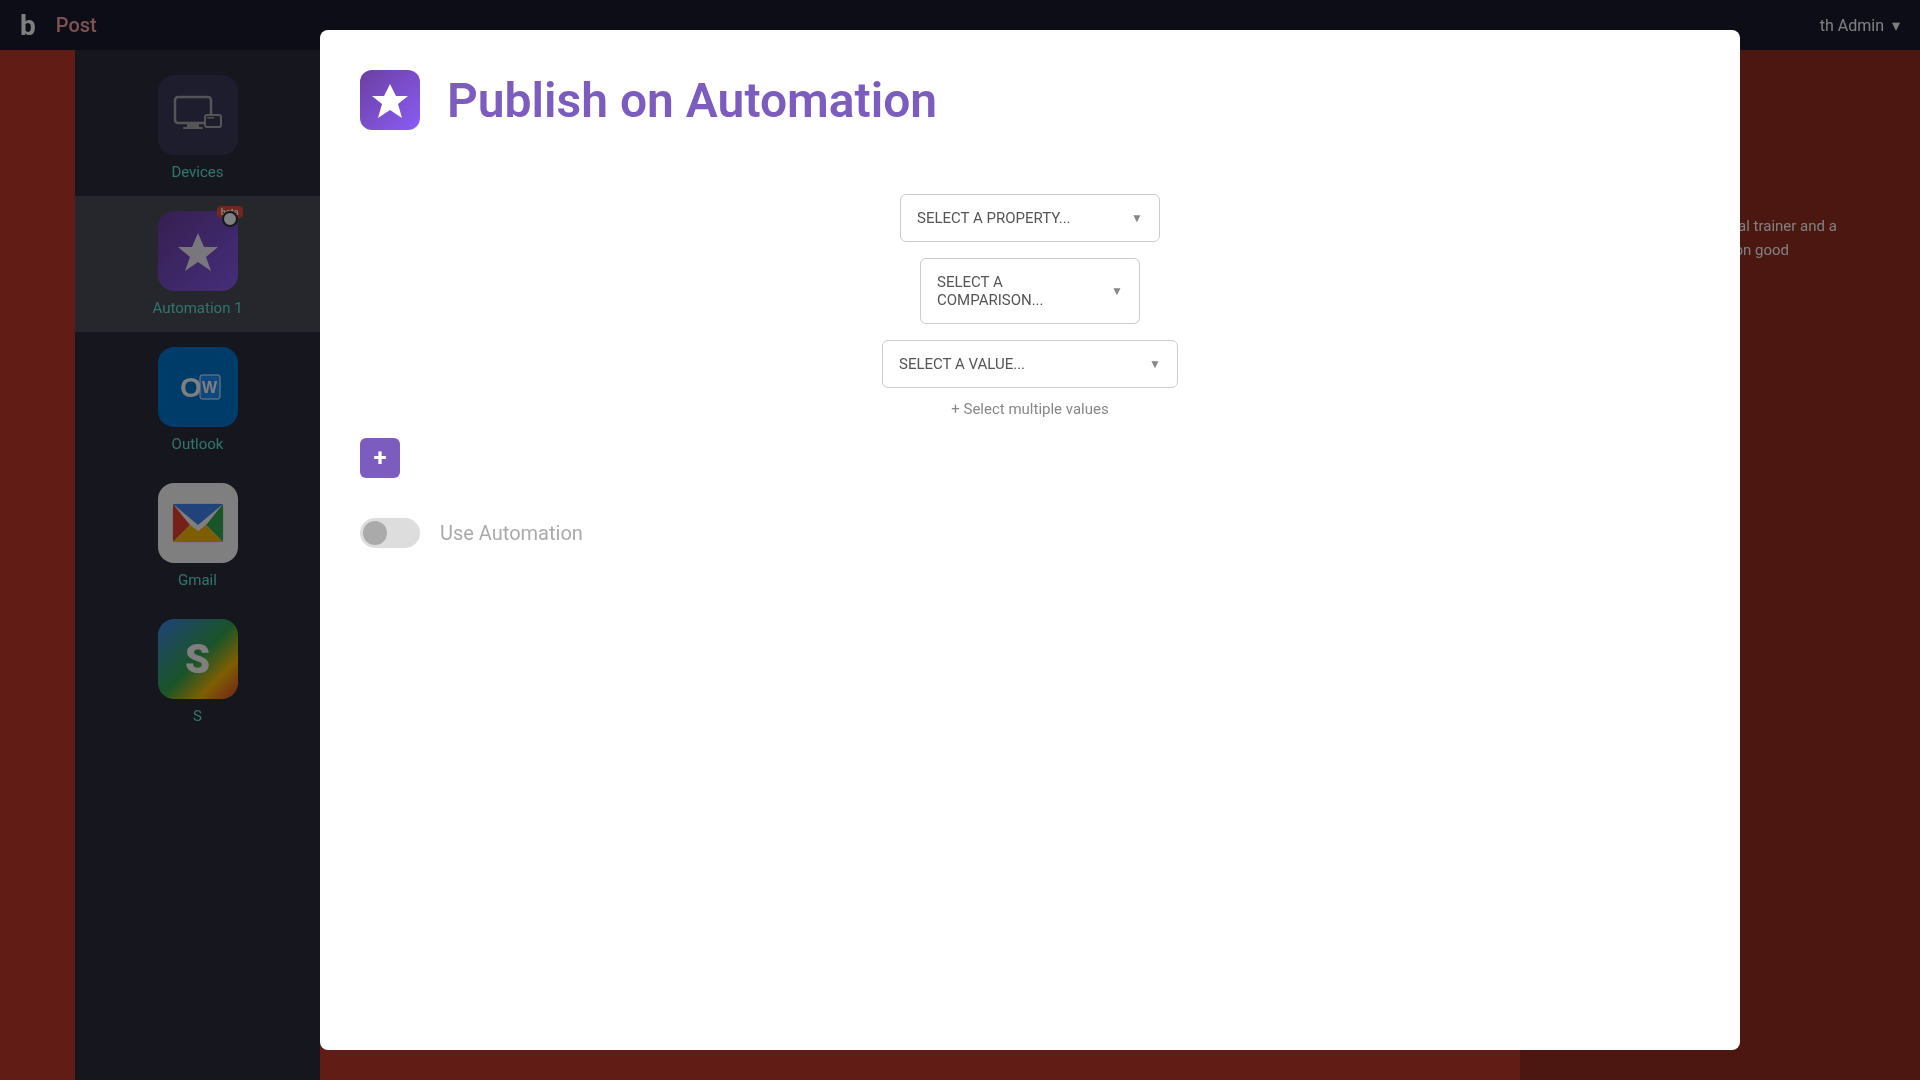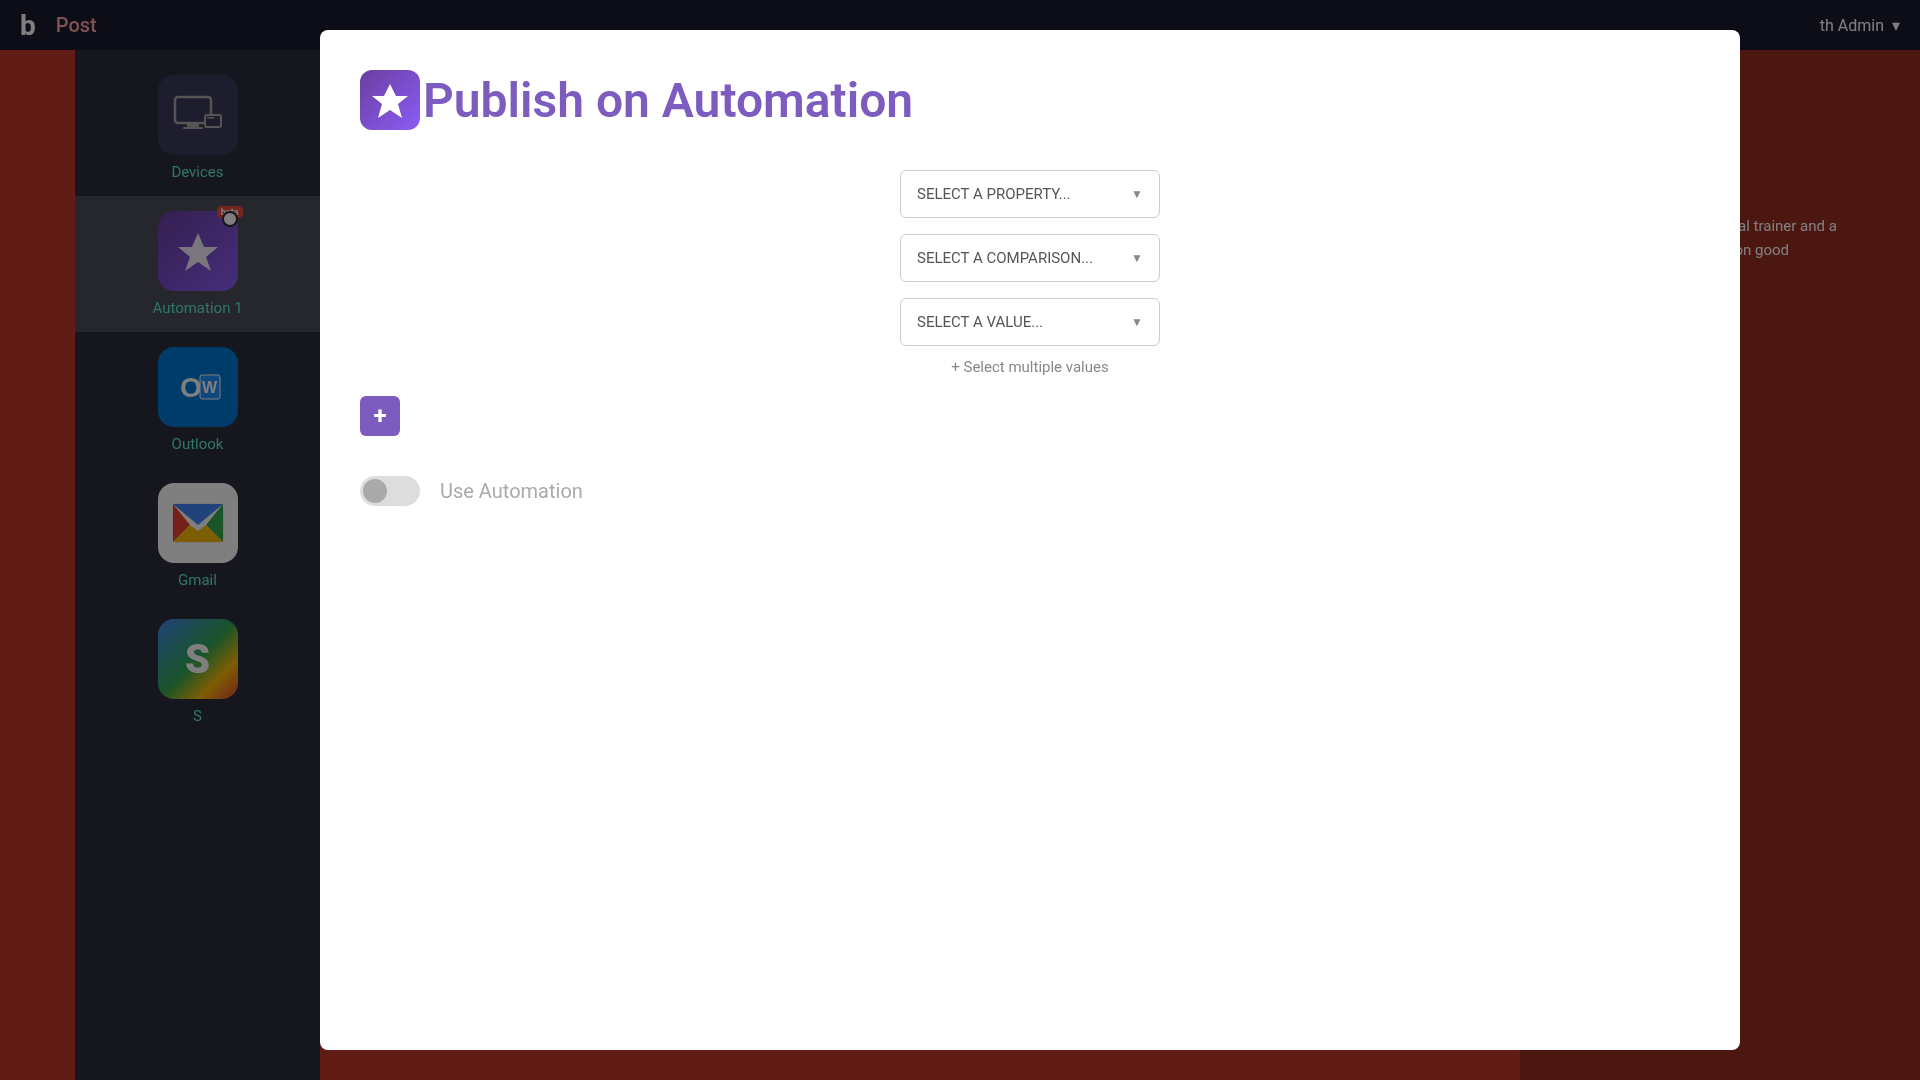--- a/index.html
+++ b/index.html
@@ -172,22 +172,22 @@
       z-index: 20;
       display: flex;
       flex-direction: column;
       padding: 40px;
       overflow: hidden;
     }
 
     .modal-header {
       display: flex;
       align-items: center;
-      gap: 3px;
-      margin-bottom: 40px;
+      gap: 27px;
+      margin-bottom: 64px;
     }
 
     .modal-logo {
       width: 60px;
       height: 60px;
       background: linear-gradient(135deg, #6b3fa0, #8b5cf6);
       border-radius: 12px;
       display: flex;
       align-items: center;
       justify-content: center;
@@ -228,25 +228,25 @@
       font-size: 15px;
       color: #555;
       gap: 10px;
     }
 
     .dropdown-property {
       width: 260px;
     }
 
     .dropdown-comparison {
-      width: 260px;
+      width: 220px;
     }
 
     .dropdown-value {
-      width: 260px;
+      width: 296px;
     }
 
     .dropdown-arrow {
       font-size: 12px;
       color: #888;
     }
 
     .select-multiple-link {
       text-align: right;
       color: #888;

